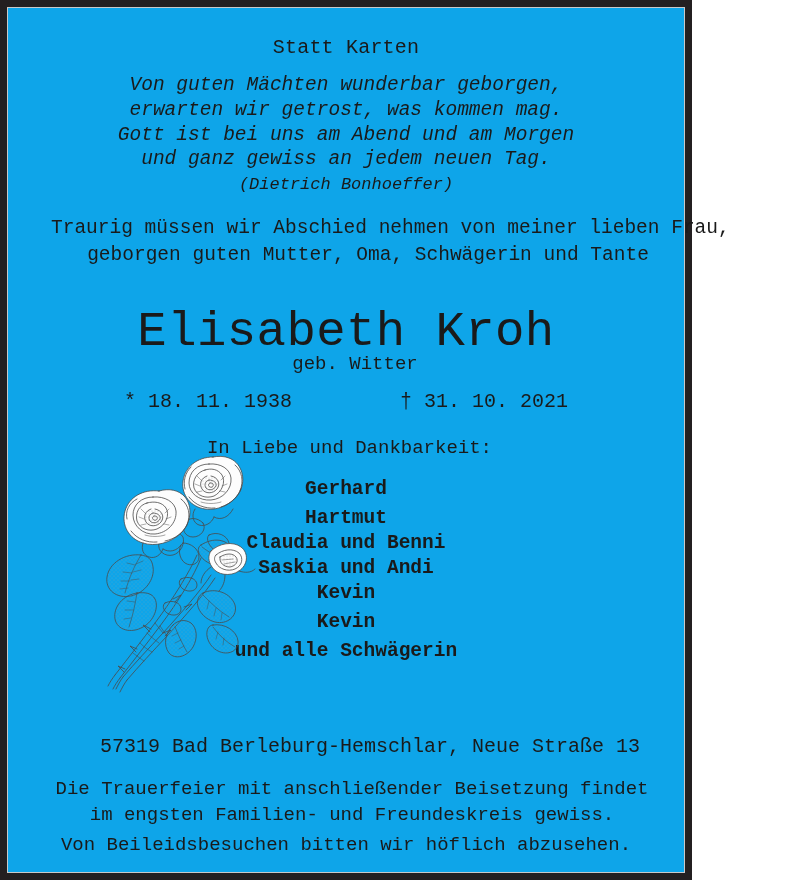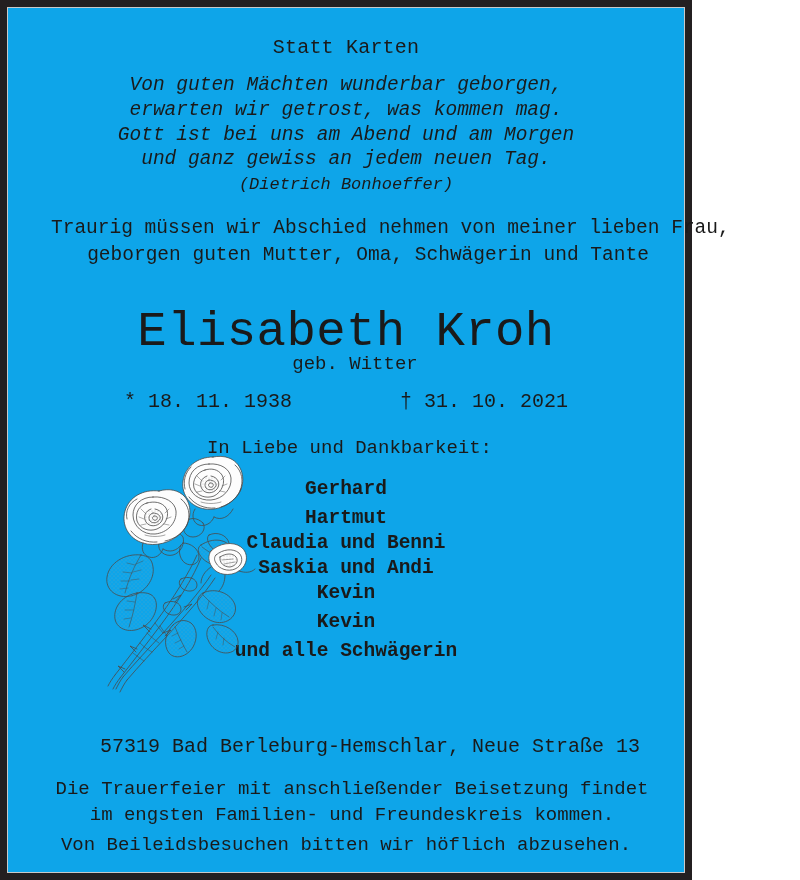--- a/index.html
+++ b/index.html
@@ -217,21 +217,21 @@
       <span class="sname gap-sm">Saskia und Andi</span>
       <span class="sname gap-sm">Kevin</span>
       <span class="sname gap-lg">Kevin</span>
       <span class="sname gap-lg">und alle Schwägerin</span>
     </div>
 
     <div class="address">57319 Bad Berleburg-Hemschlar, Neue Straße 13</div>
 
     <div class="ceremony">
       <span class="cline">Die Trauerfeier mit anschließender Beisetzung findet</span>
-      <span class="cline">im engsten Familien- und Freundeskreis kommen.</span>
+      <span class="cline">im engsten Familien- und Freundeskreis gewiss.</span>
     </div>
 
     <div class="closing">Von Beileidsbesuchen bitten wir höflich abzusehen.</div>
 
     <div class="rose-art">
       <svg viewBox="0 0 180 255" xmlns="http://www.w3.org/2000/svg" fill="none" stroke="#4a4a4a" stroke-width="0.8" stroke-linecap="round" stroke-linejoin="round">
         <defs>
           <pattern id="stip" width="4" height="4" patternUnits="userSpaceOnUse">
             <circle cx="1" cy="1" r="0.45" fill="#9a9a9a" stroke="none"></circle>
             <circle cx="3" cy="3" r="0.35" fill="#b0b0b0" stroke="none"></circle>

